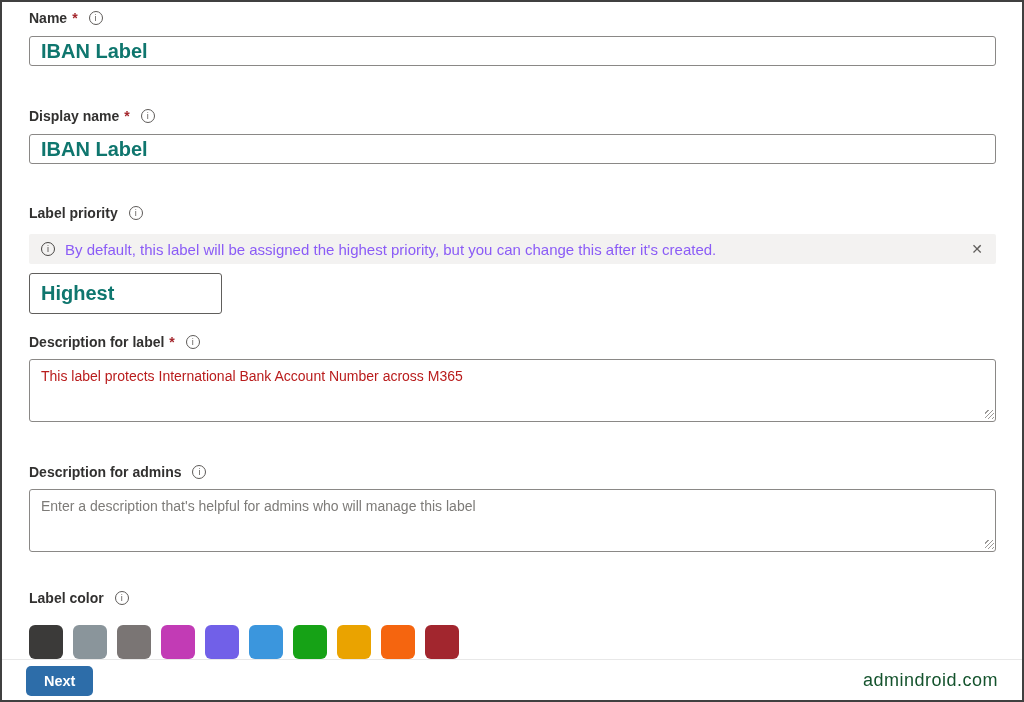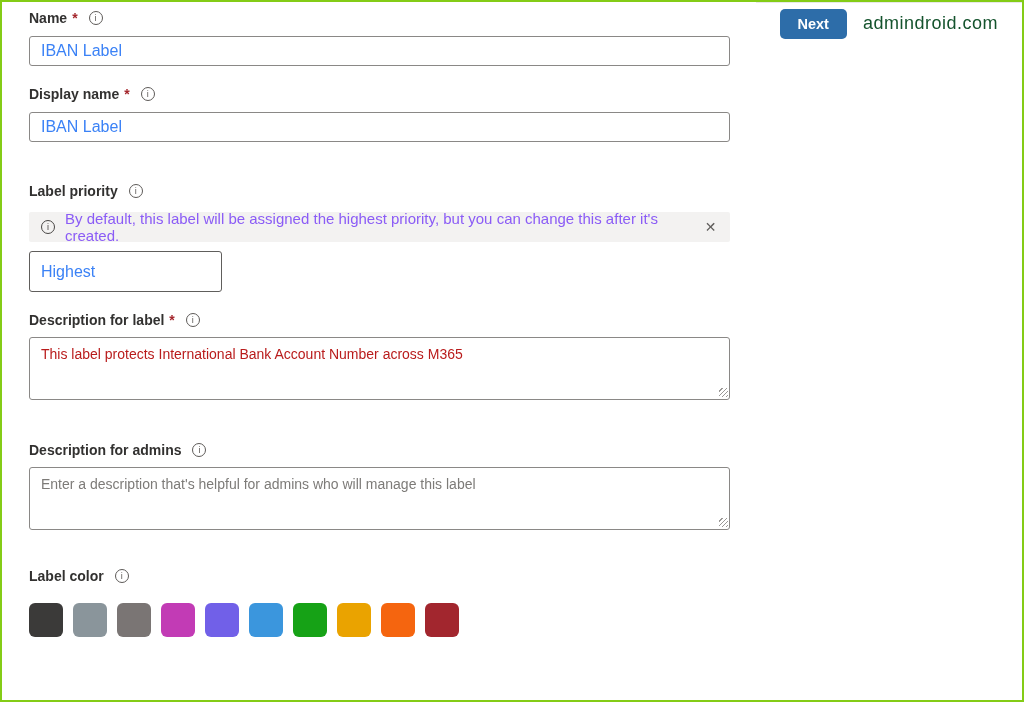--- a/index.html
+++ b/index.html
@@ -5,24 +5,24 @@
   * { box-sizing: border-box; margin: 0; padding: 0; }
   html, body { width: 1024px; height: 702px; }
   body {
     font-family: "Liberation Sans", "DejaVu Sans", sans-serif;
     background: #ffffff;
     color: #323130;
   }
   .page {
     width: 1024px;
     height: 702px;
-    border: 2px solid #84cc16;
+    border: 2px solid #404040;
     background: #ffffff;
     display: flex;
-    flex-direction: row;
+    flex-direction: column;
     overflow: hidden;
   }
   .content {
     flex: 1;
     padding: 8px 26px 0 27px;
   }
   .label-row {
     display: flex;
     align-items: center;
     font-size: 14px;
@@ -49,27 +49,28 @@
     line-height: 1;
     flex: none;
   }
   .text-input {
     width: 100%;
     height: 30px;
     border: 1px solid #8a8886;
     border-radius: 3px;
     padding: 0 11px;
     font-family: "Liberation Sans", "DejaVu Sans", sans-serif;
-    font-size: 16px;
-    color: #3b82f6;
+    font-size: 20px;
+    color: #0f766e;
     background: #fff;
     outline: none;
+    font-weight: bold;
   }
   .field-name .label-row, .field-display .label-row { margin-bottom: 10px; }
-  .field-display { margin-top: 20px; }
+  .field-display { margin-top: 42px; }
   .field-priority { margin-top: 41px; }
   .field-priority .label-row { margin-bottom: 13px; }
   .banner {
     height: 30px;
     background: #f3f2f1;
     border-radius: 2px;
     display: flex;
     align-items: center;
     padding: 0 13px 0 12px;
     margin-bottom: 9px;

